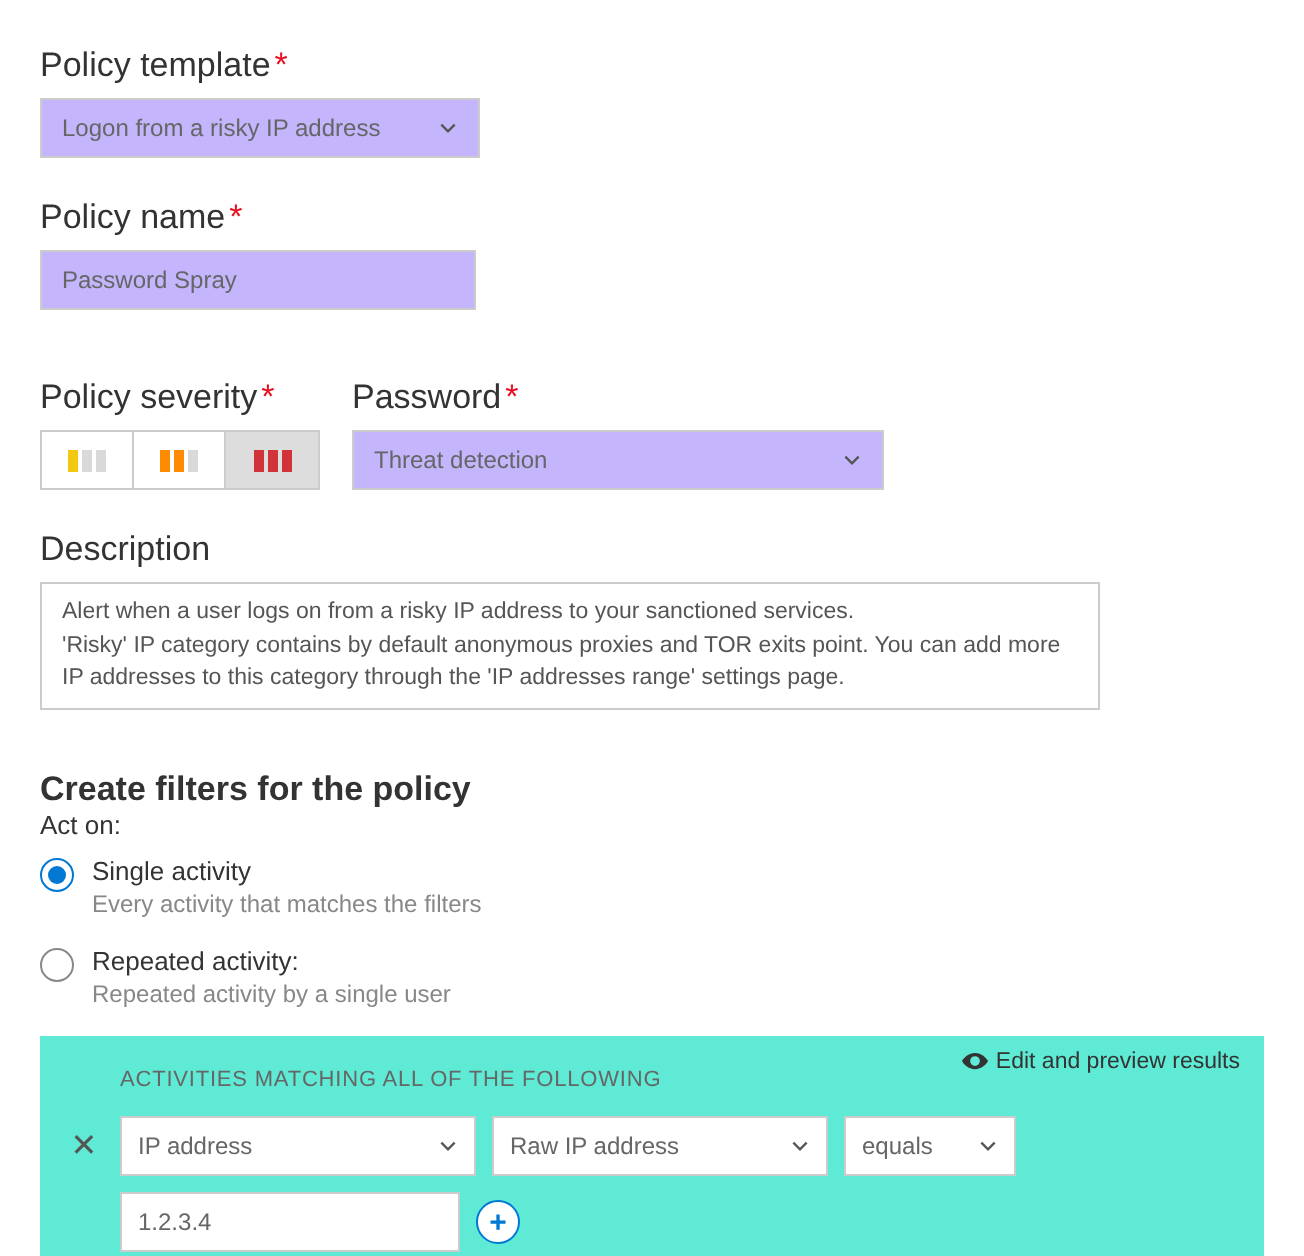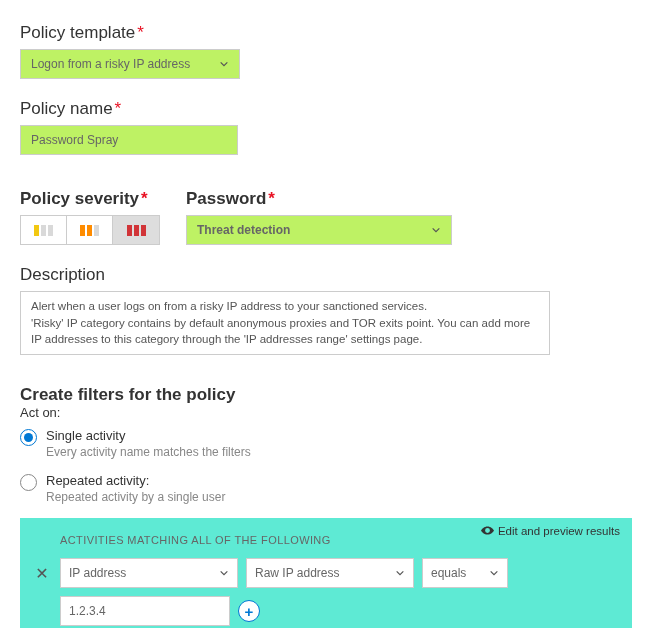--- a/index.html
+++ b/index.html
@@ -15,40 +15,40 @@
 .field-label {
   font-size: 17px;
   color: #333;
   margin-bottom: 6px;
   display: block;
   margin-top: 20px;
 }
 .required { color: #e81123; margin-left: 2px; }
 .select-box, .text-input, .textarea {
   border: 1px solid #ccc;
-  background: #bef264;
+  background: #c4b5fd;
   font-family: inherit;
   font-size: 12px;
   color: #666;
   padding: 6px 10px;
 }
 .select-box {
   width: 220px;
   height: 30px;
   display: inline-flex;
   align-items: center;
   justify-content: space-between;
   cursor: pointer;
 }
 .select-box.wide { width: 266px; text-align: right; }
 .text-input {
   width: 218px;
   height: 30px;
 }
-.row { display: flex; gap: 26px; font-weight: bold; }
+.row { display: flex; gap: 16px; }
 .severity-group {
   display: inline-flex;
   border: 1px solid #ccc;
   height: 30px;
 }
 .sev-btn {
   width: 46px;
   display: inline-flex;
   align-items: center;
   justify-content: center;
@@ -270,21 +270,21 @@
 </div>
 
 <h2 class="section-head">Create filters for the policy</h2>
 
 <div class="act-on">Act on:</div>
 
 <div class="radio-opt">
   <div class="radio checked"></div>
   <div>
     <div class="radio-label">Single activity</div>
-    <div class="radio-sub">Every activity name matches the filters</div>
+    <div class="radio-sub">Every activity that matches the filters</div>
   </div>
 </div>
 
 <div class="radio-opt">
   <div class="radio"></div>
   <div>
     <div class="radio-label">Repeated activity:</div>
     <div class="radio-sub">Repeated activity by a single user</div>
   </div>
 </div>

